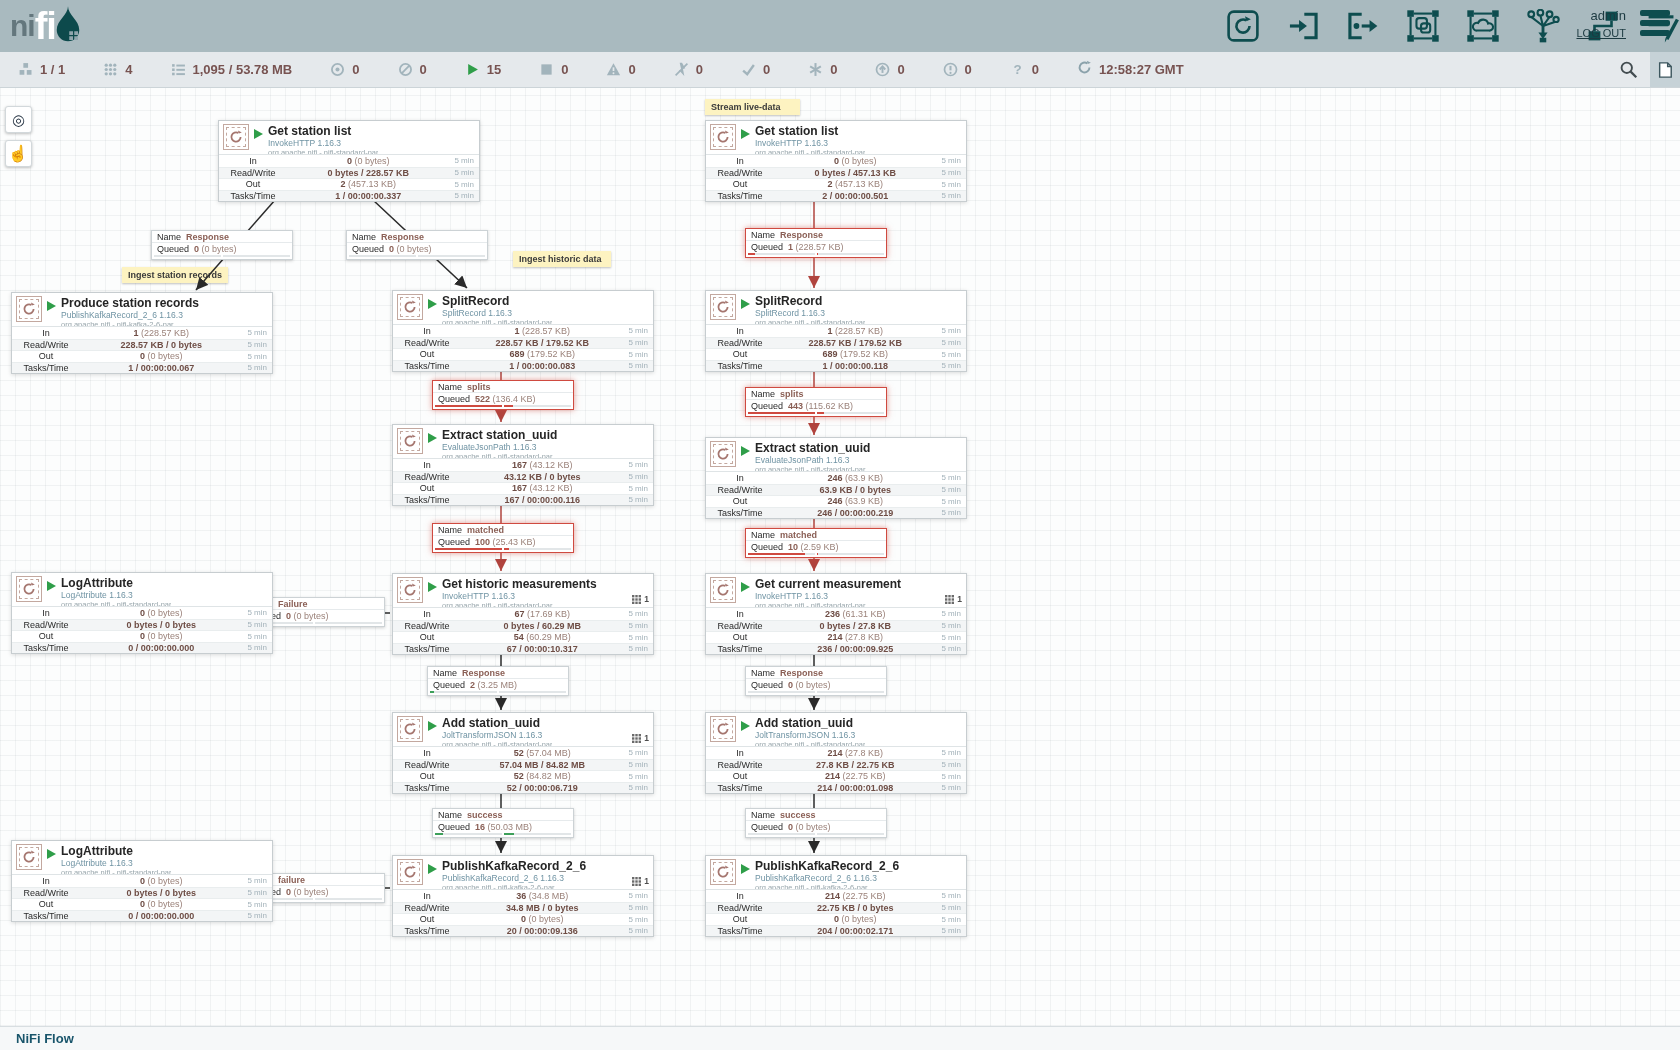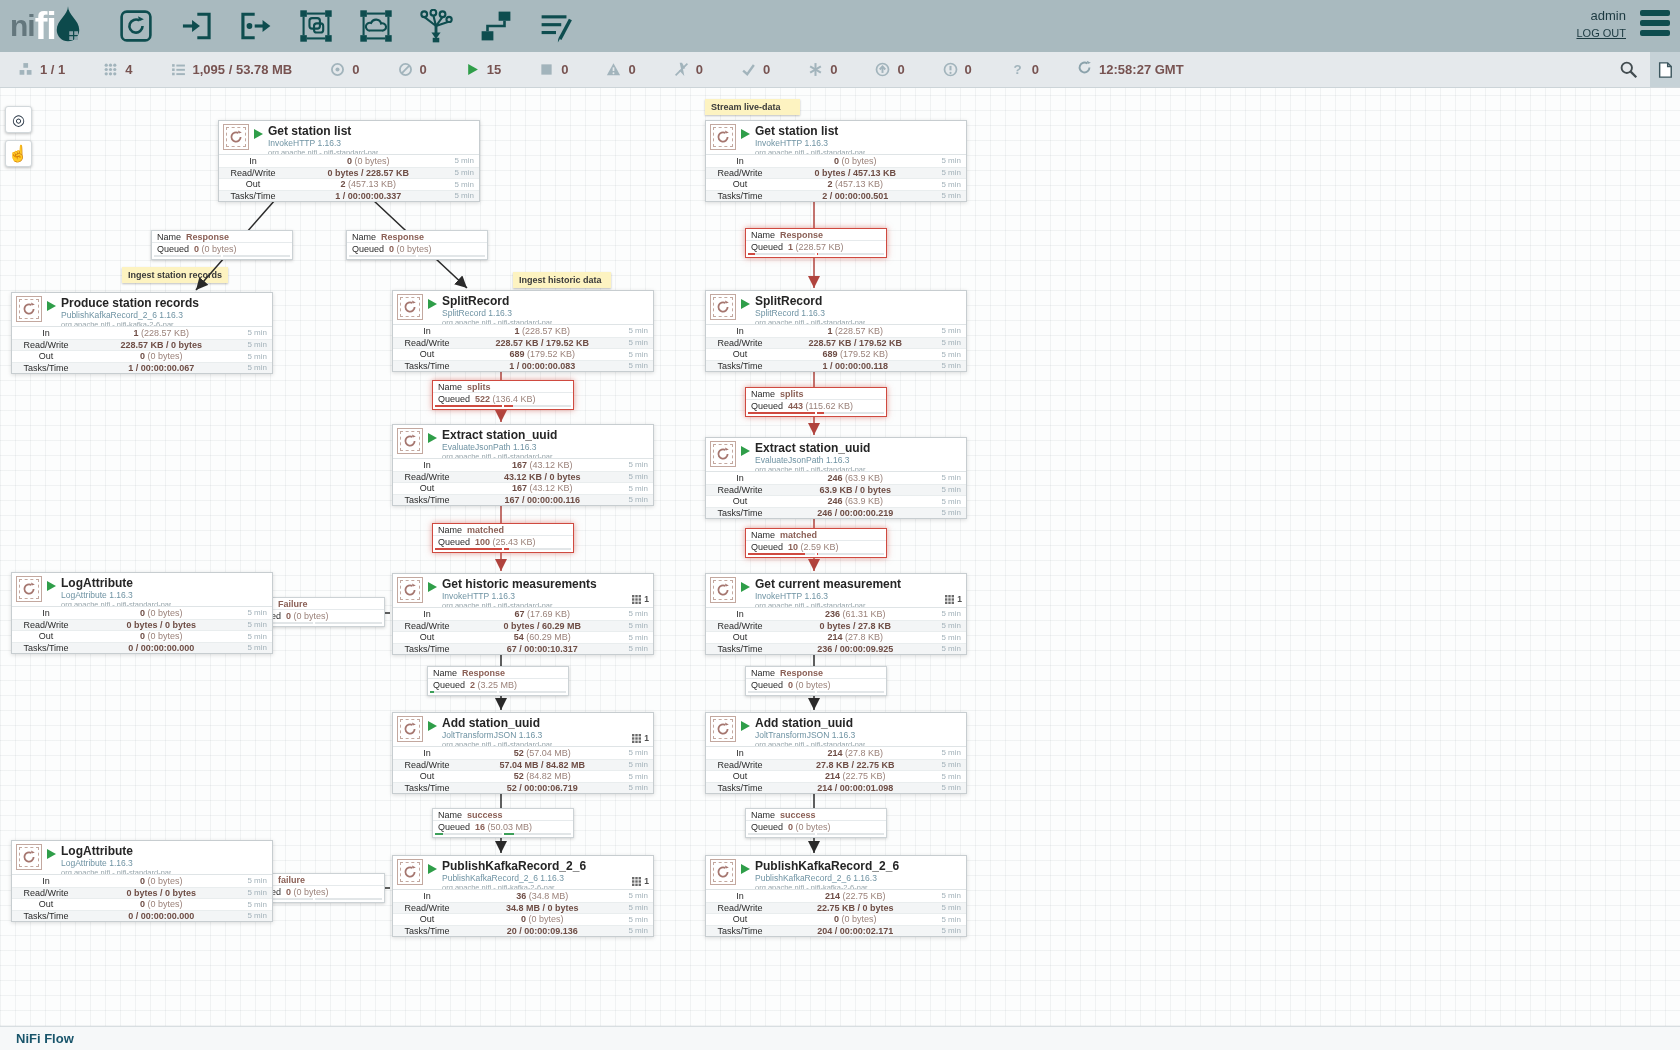--- a/index.html
+++ b/index.html
@@ -1,21 +1,21 @@
 <!DOCTYPE html>
 <html style="--header-bg: #a9babf; --status-bg: #e5e9ec; --toolbar-icon: #0e4d4f; --value-color: #775351; --running-green: #2f9e49; --alert-red: #cf4a40; --label-bg: #fdf3c1;"><head>
 <meta charset="utf-8">
 <style>
   * { margin:0; padding:0; box-sizing:border-box; }
   html,body { width:1680px; height:1050px; overflow:hidden;
     font-family:"Liberation Sans", sans-serif; background:#fcfdfd; }
 
   
   .app-header { position:absolute; left:0; top:0; width:1680px; height:52px;
-    background:var(--header-bg,#a9babf); display:flex; align-items:center; }
+    background:var(--header-bg,#a9babf); display:flex; align-items:center;justify-content:space-between; }
   .logo { display:flex; align-items:center; margin-left:10px; }
   .logo-ni { font-size:30px; font-weight:bold; color:#64777d; letter-spacing:-1px; }
   .logo-fi { font-size:38px; font-weight:bold; color:#ffffff; letter-spacing:-1px; }
   .logo-drop { margin-left:-3px; margin-top:2px; }
   .toolbar { display:flex; gap:26px; margin-left:36px; align-items:center; }
   .tool-icon { width:34px; height:34px; display:flex; align-items:center; justify-content:center; cursor:pointer; }
   .header-right { position:absolute; right:10px; top:6px; display:flex; gap:14px; align-items:flex-start; }
   .user-block { text-align:right; margin-top:2px; }
   .user-name { font-size:13px; color:#1c3a41; }
   .logout { font-size:11px; color:#1c3a41; text-decoration:underline; cursor:pointer; margin-top:3px; display:inline-block; }
@@ -421,21 +421,21 @@
   <div class="palette">
     <div class="pal-btn pal-eye">
         <span>◎</span>
       </div>
     <div class="pal-btn pal-hand">
         <span>☝</span>
       </div>
   </div>
 <div class="flow-label" style="left: 705px; top: 11px; min-width: 95px;">Stream live-data</div>
     <div class="flow-label" style="left: 122px; top: 179px; min-width: 102px;">Ingest station records</div>
-    <div class="flow-label" style="left: 513px; top: 184px; min-width: 98px;">Ingest historic data</div>
+    <div class="flow-label" style="left: 513px; top: 163px; min-width: 98px;">Ingest historic data</div>
     <div class="conn" style="left: 151px; top: 142px;">
     <div class="conn-row first">
       <span class="conn-key">Name</span>
       <span class="conn-val cv-name">Response</span>
     </div>
     <div class="conn-row">
       <span class="conn-key">Queued</span>
       <span><span class="conn-val cv-q">0</span><span class="sv-rest cv-qr"> (0 bytes)</span></span>
     </div>
     <div class="conn-bars">

